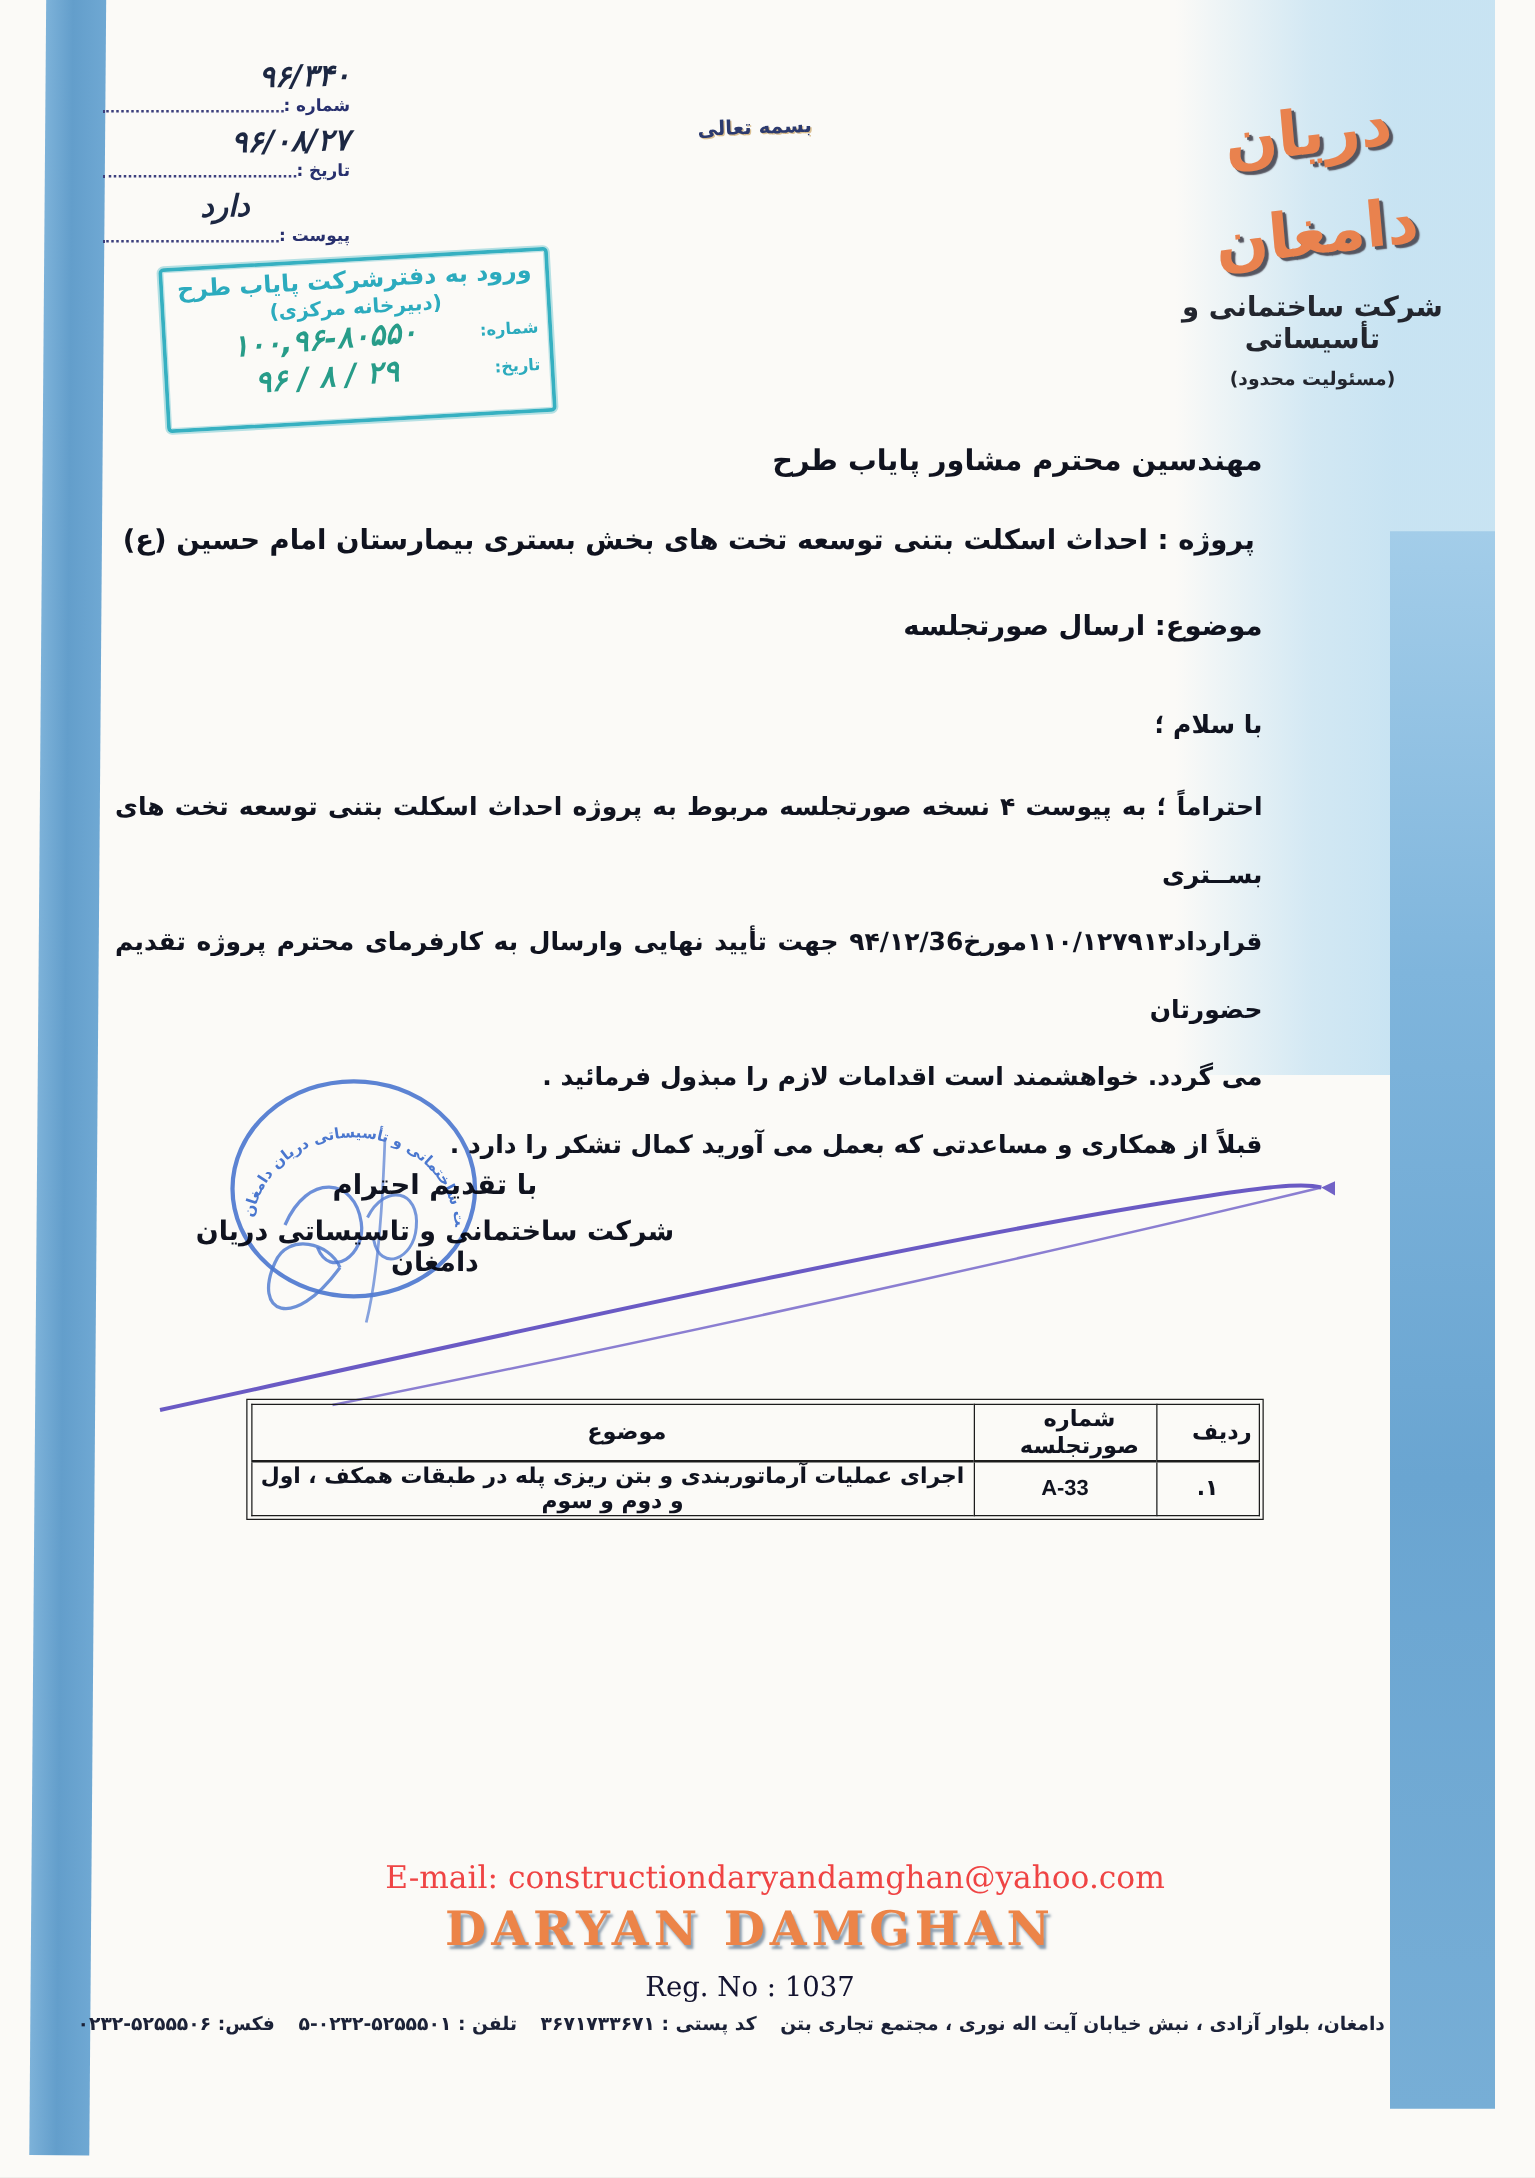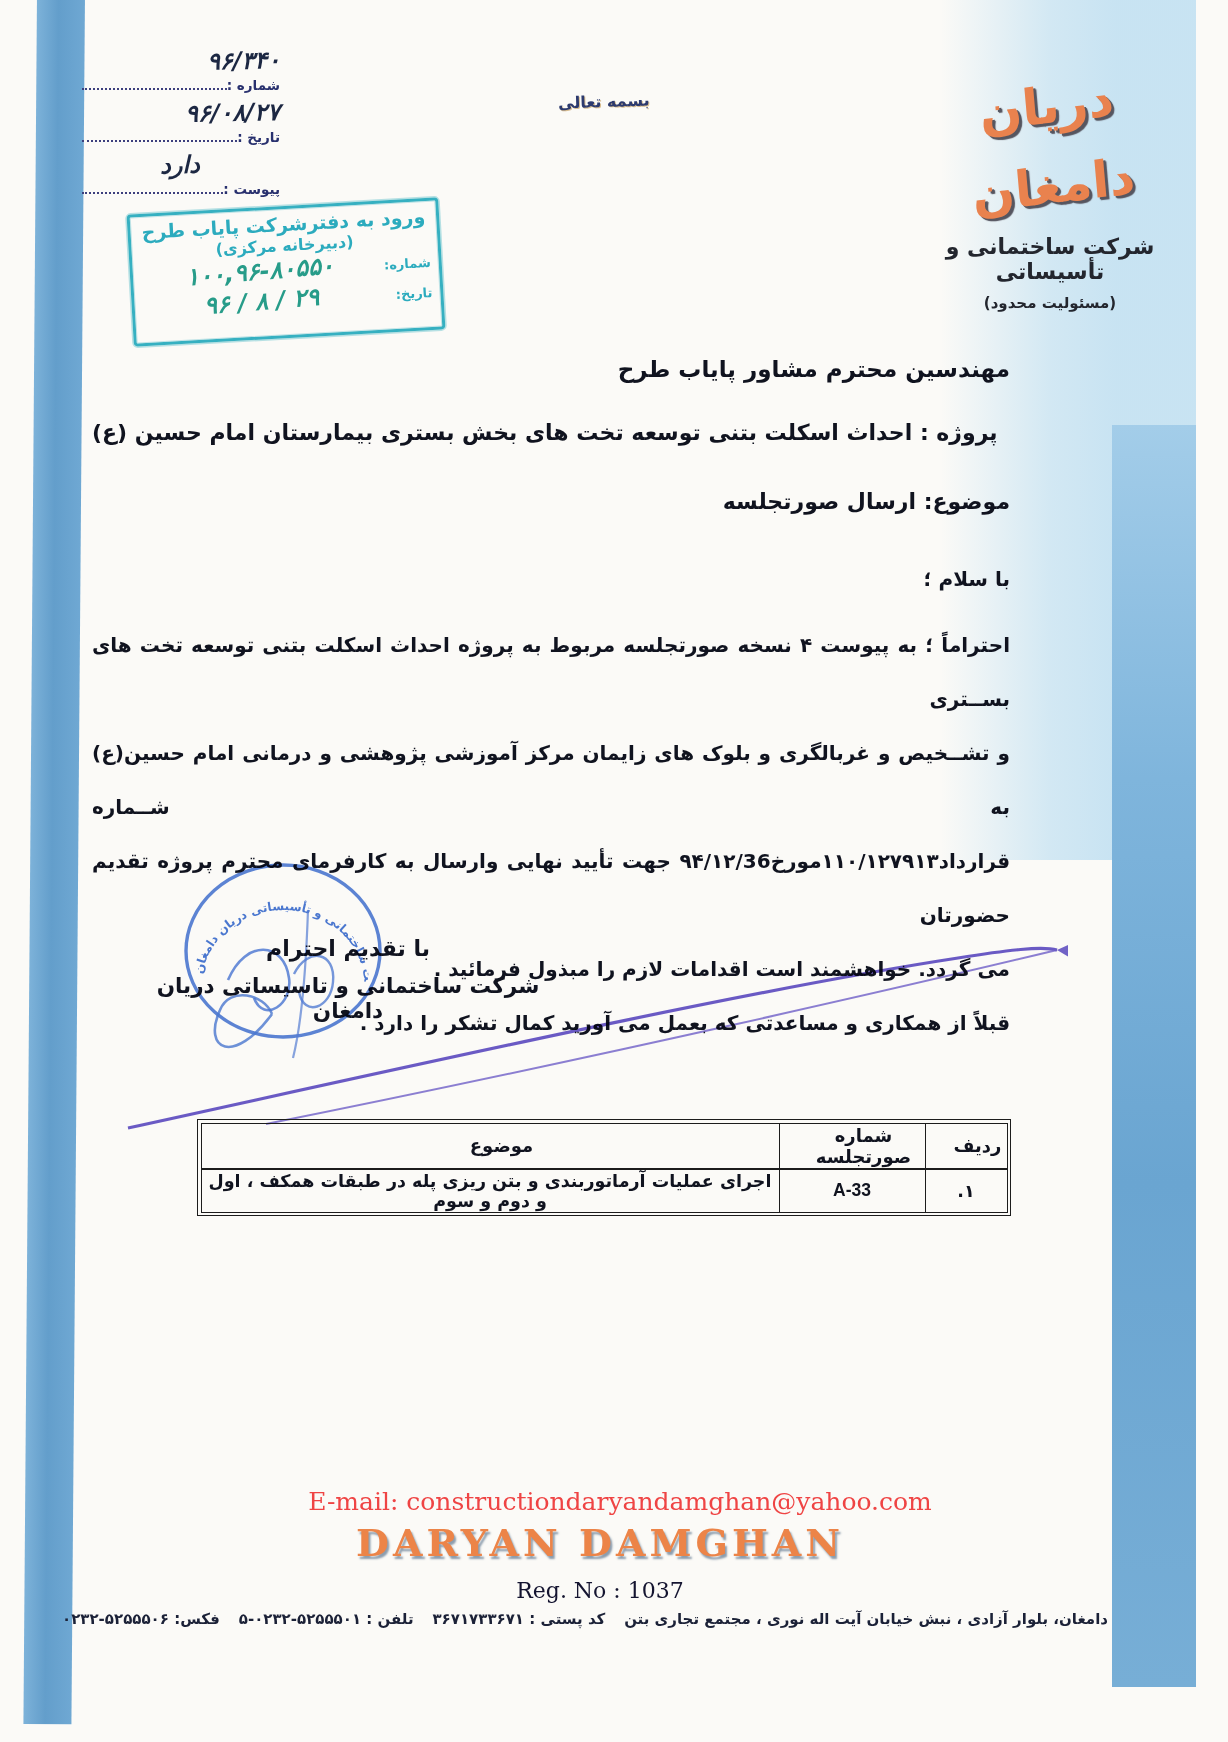--- a/index.html
+++ b/index.html
@@ -60,21 +60,21 @@
   .rs-line2{font-size:16px;font-weight:bold;text-align:center;margin-top:1px;}
   .rs-row{display:flex;direction:rtl;align-items:center;height:30px;}
   .rs-label{font-size:13px;font-weight:bold;width:52px;}
   .rs-value{
     flex:1;text-align:center;font-size:24px;font-weight:bold;font-style:italic;
     color:#279f8d;transform:rotate(-1.5deg);
   }
   
   .letter{position:absolute;left:92px;top:0;width:918px;direction:rtl;}
   .h-to{position:absolute;top:356px;right:0;left:0;text-align:right;font-size:23px;font-weight:bold;}
-  .h-project{position:absolute;top:420px;right:0;left:0;text-align:left;font-size:22px;font-weight:bold;}
+  .h-project{position:absolute;top:420px;right:0;left:0;text-align:center;font-size:22px;font-weight:bold;}
   .h-subject{position:absolute;top:489px;right:0;left:0;text-align:right;font-size:22px;font-weight:bold;}
   .h-salam{position:absolute;top:567px;right:0;left:0;font-size:20px;font-weight:bold;}
   .body-block{position:absolute;top:618px;right:0;left:0;font-size:20px;font-weight:bold;line-height:54px;}
   .body-line{text-align:right;white-space:nowrap;}
   .body-line.just{white-space:normal;text-align:justify;text-align-last:justify;}
   .closing{
     position:absolute;left:138px;top:936px;width:420px;text-align:center;
     direction:rtl;font-weight:bold;color:#10131f;
   }
   .closing .c1{font-size:22px;margin-bottom:12px;}
@@ -170,21 +170,20 @@
     </div>
   </div>
 
   <div class="letter">
     <div class="h-to">مهندسین محترم مشاور پایاب طرح</div>
     <div class="h-project">پروژه : احداث اسکلت بتنی توسعه تخت های بخش بستری بیمارستان امام حسین (ع)</div>
     <div class="h-subject">موضوع: ارسال صورتجلسه</div>
     <div class="h-salam">با سلام ؛</div>
     <div class="body-block">
       <div class="body-line just">احتراماً ؛ به پیوست ۴ نسخه صورتجلسه مربوط به پروژه احداث اسکلت بتنی توسعه تخت های بســتری</div>
-      <div class="body-line just">و تشــخیص و غربالگری و بلوک های زایمان مرکز آموزشی پژوهشی و درمانی امام حسین(ع) به شــماره</div>
       <div class="body-line just">قرارداد۱۱۰/۱۲۷۹۱۳مورخ۹۴/۱۲/36 جهت تأیید نهایی وارسال به کارفرمای محترم پروژه تقدیم حضورتان</div>
       <div class="body-line">می گردد. خواهشمند است اقدامات لازم را مبذول فرمائید .</div>
       <div class="body-line">قبلاً از همکاری و مساعدتی که بعمل می آورید کمال تشکر را دارد .</div>
     </div>
   </div>
 
   <div class="closing">
     <div class="c1">با تقدیم احترام</div>
     <div class="c2">شرکت ساختمانی و تاسیساتی دریان دامغان</div>
   </div>

